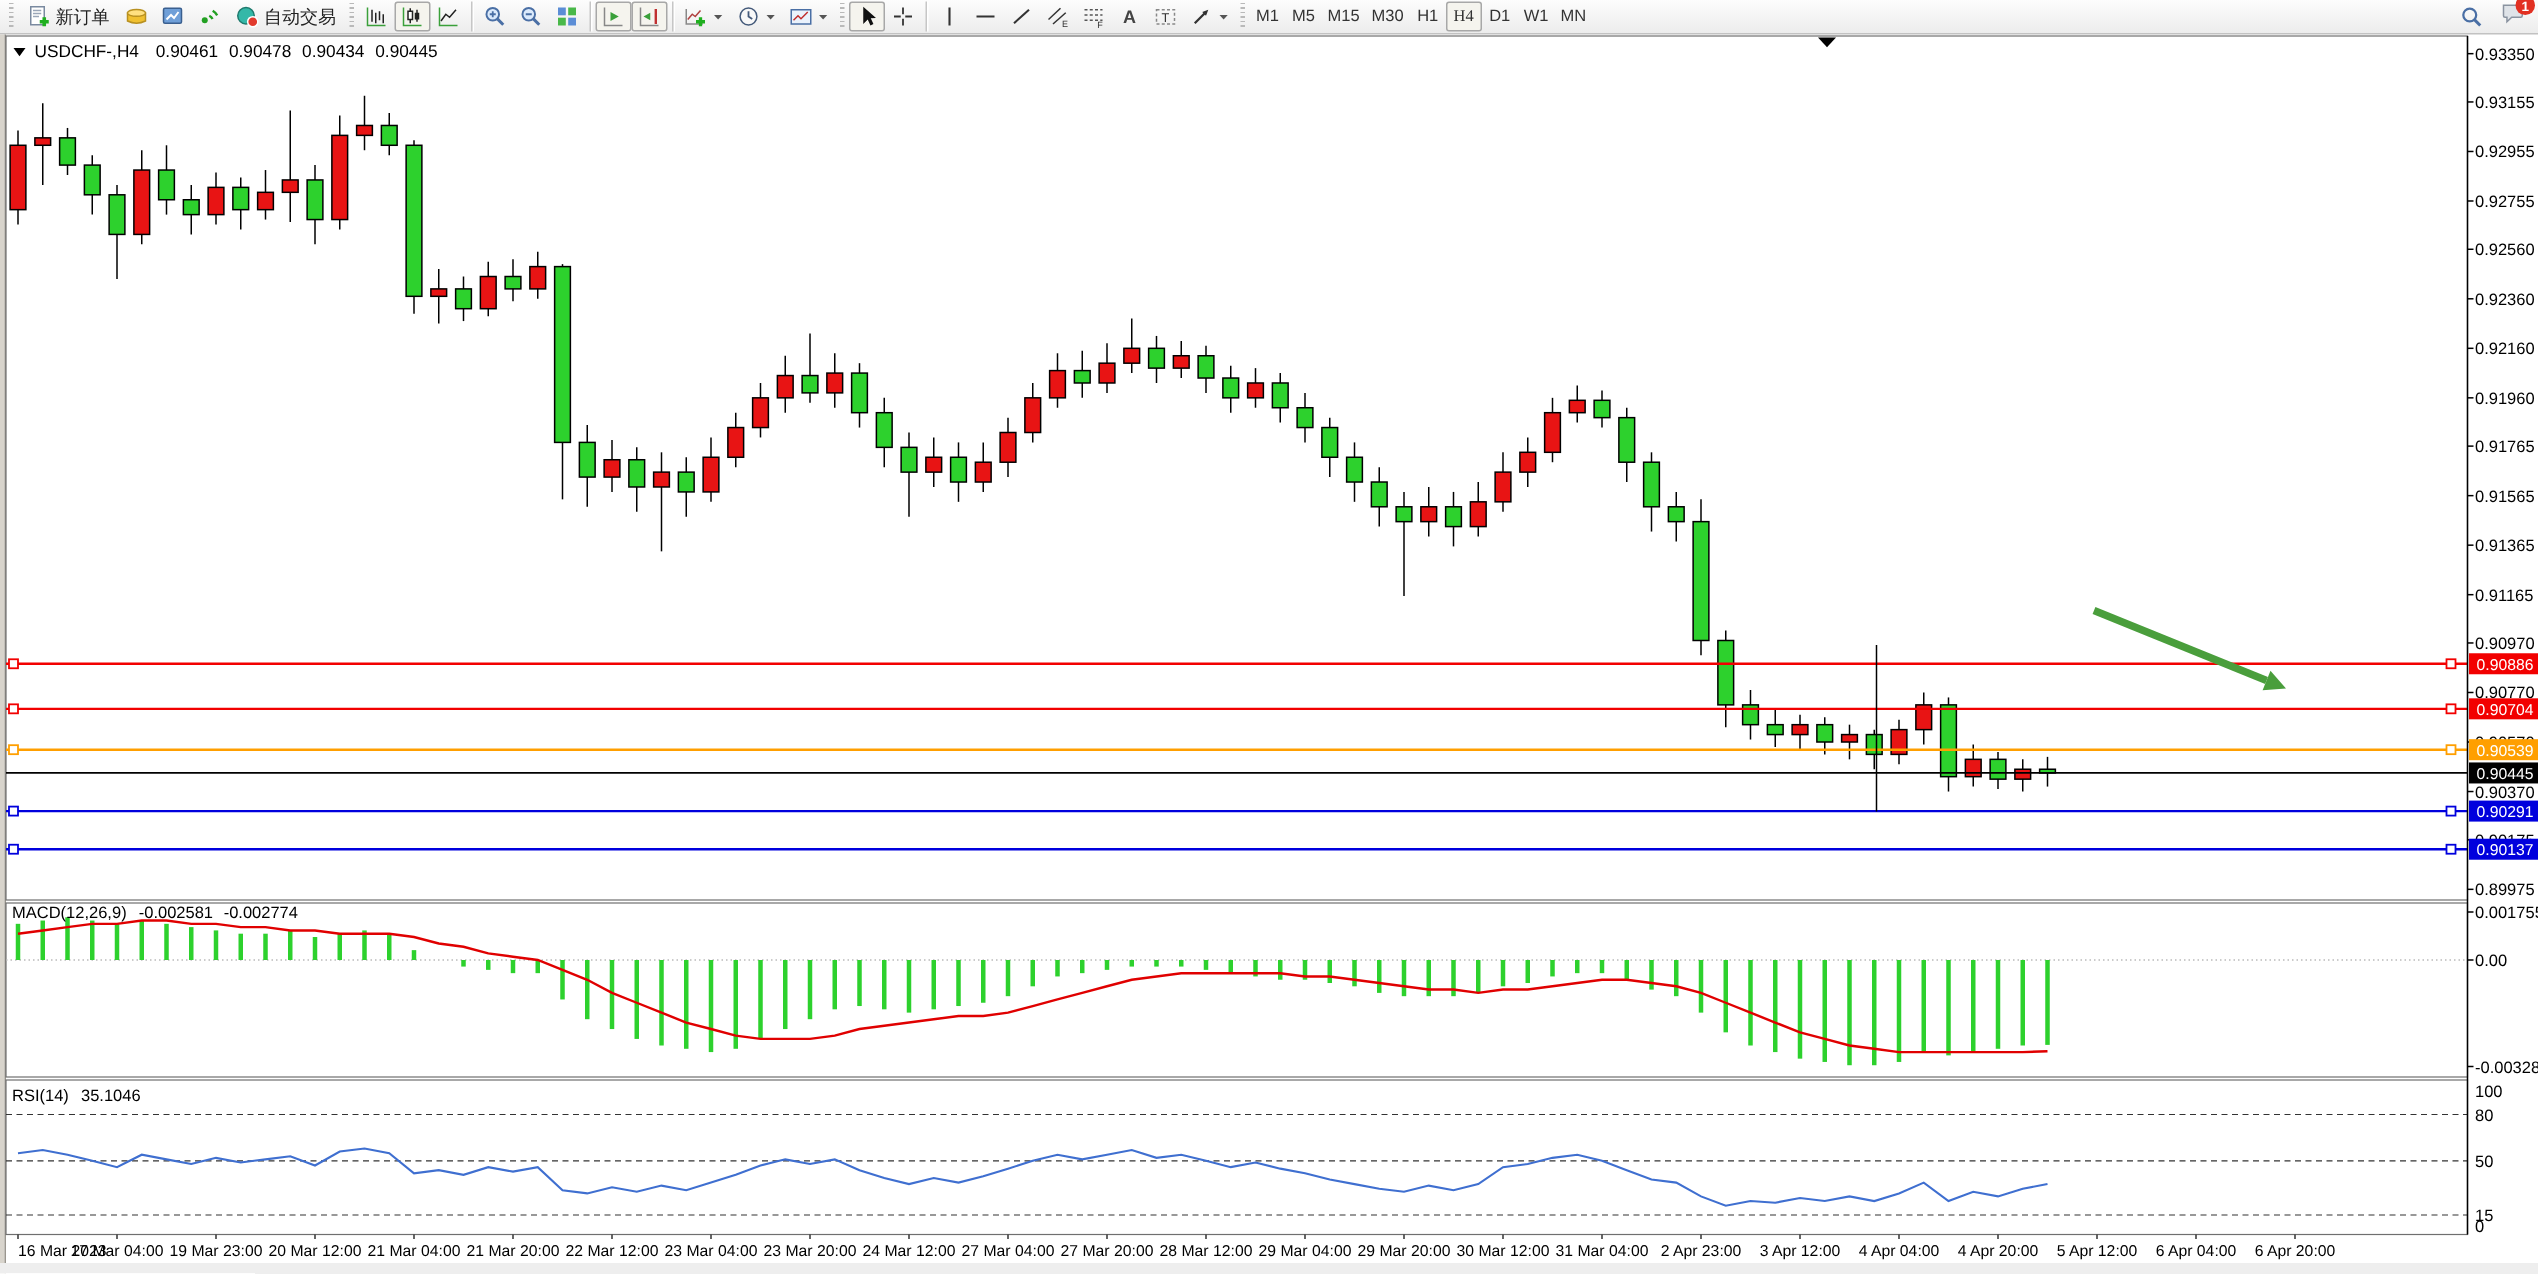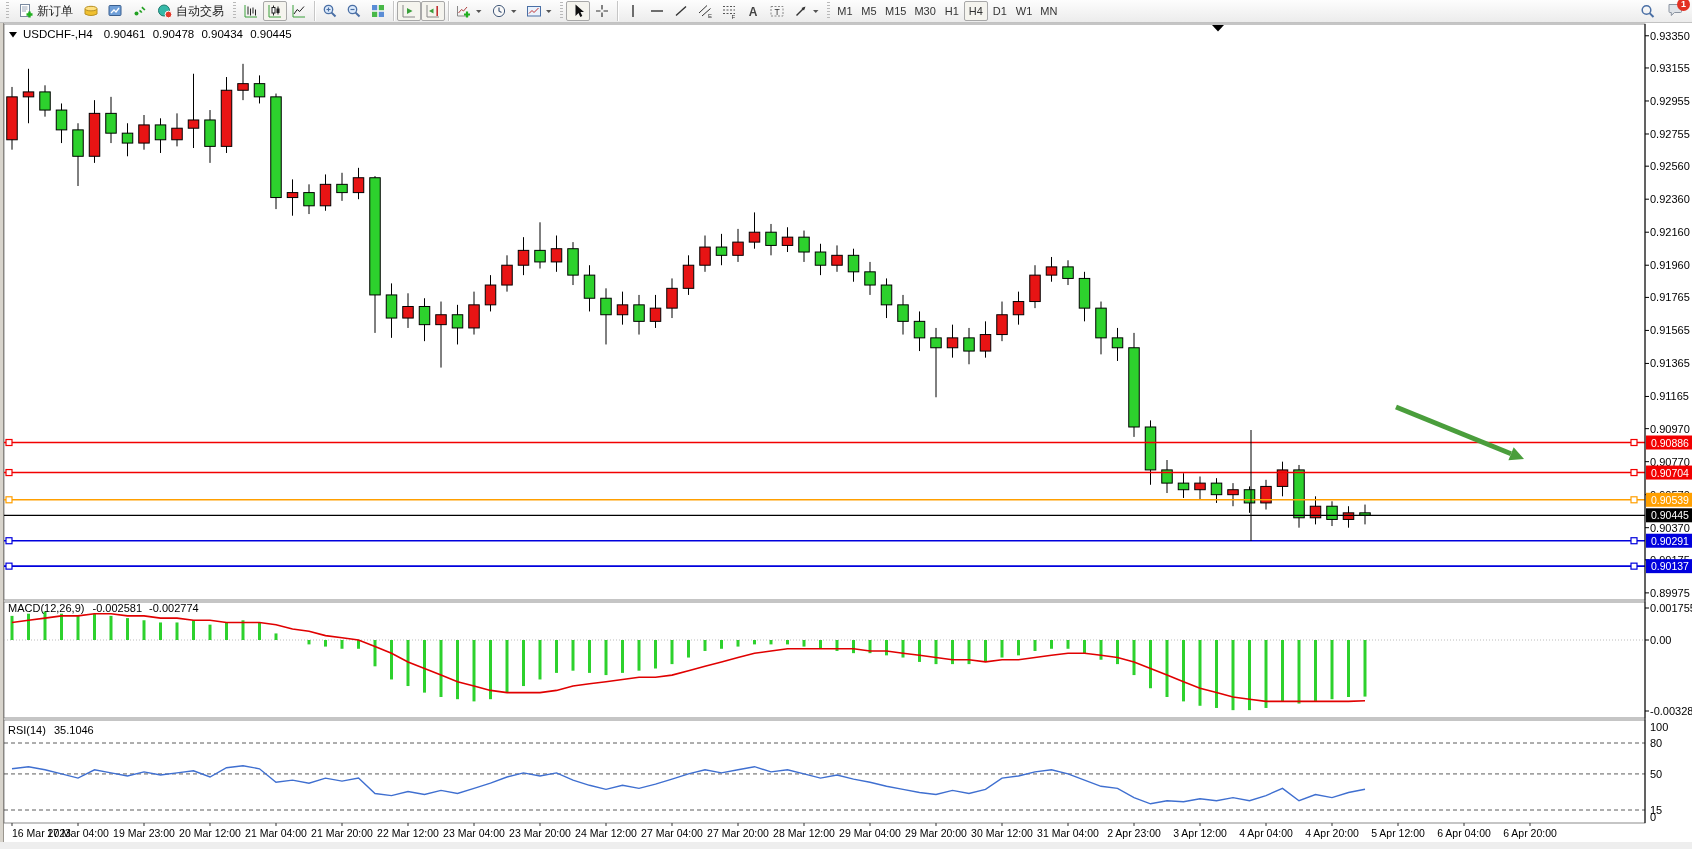--- a/index.html
+++ b/index.html
@@ -5,21 +5,21 @@
   html,body{margin:0;padding:0;background:#fff;width:1692px;height:849px;overflow:hidden;
     font-family:"Liberation Sans","DejaVu Sans",sans-serif;}
   #app{position:relative;width:1692px;height:849px;background:#fff;}
   
   #toolbar{position:absolute;left:0;top:0;width:1692px;height:23px;box-sizing:border-box;
     background:linear-gradient(#fdfdfd,#ececec);border-bottom:1px solid #c2c2c2;
     display:flex;align-items:center;padding-left:3px;}
   .tbtn{display:flex;align-items:center;gap:3px;height:20px;padding:0 3px;border:1px solid transparent;
     background:transparent;font-size:12px;color:#222;cursor:default;}
   .tbtn.txt{padding:0 5px;}
-  .tbtn.active{border:1px solid #a8a8a8;background:#f5f4ee;border-radius:2px;}
+  .tbtn.active{border:1px solid #a8a8a8;background:#f5f4ee;border-radius:2px;font-family:Liberation Serif, serif;}
   .tbtn svg{display:block;}
   .sep{width:1px;height:20px;background:#c6c6c6;box-shadow:1px 0 0 #ffffff;margin:0 3px;}
   .grip{width:3px;height:18px;margin:0 3px;
     background:repeating-linear-gradient(to bottom,#b9b9b9 0 1px,transparent 1px 3px);}
   .tf{font-size:11px;color:#333;min-width:24px;justify-content:center;}
   #tf-box{display:flex;}
   #toolbar-right{margin-left:auto;display:flex;align-items:center;padding-right:8px;gap:6px;}
   #notif-wrap{position:relative;}
   #notif-badge{position:absolute;top:-3px;right:-6px;width:13px;height:13px;border-radius:50%;
     background:#e23022;color:#fff;font-size:9px;font-weight:bold;display:flex;

